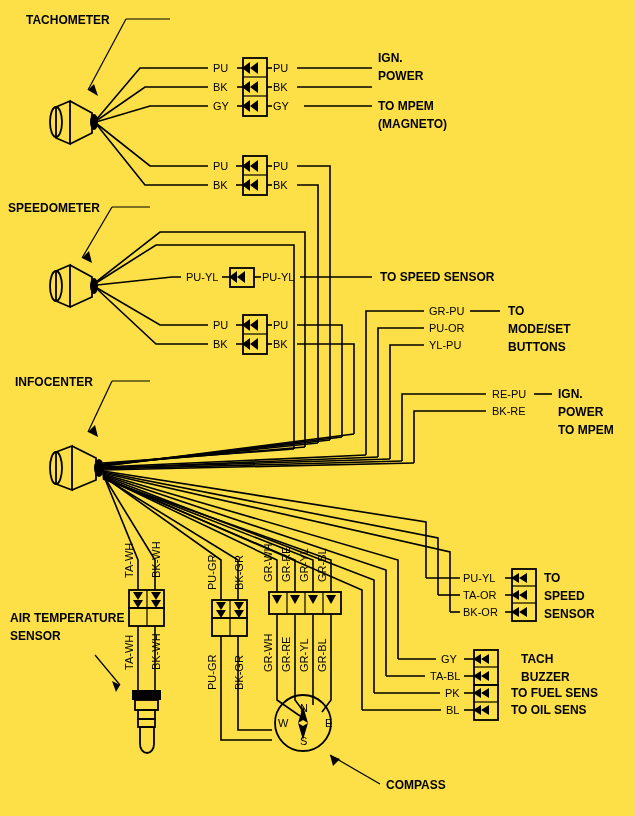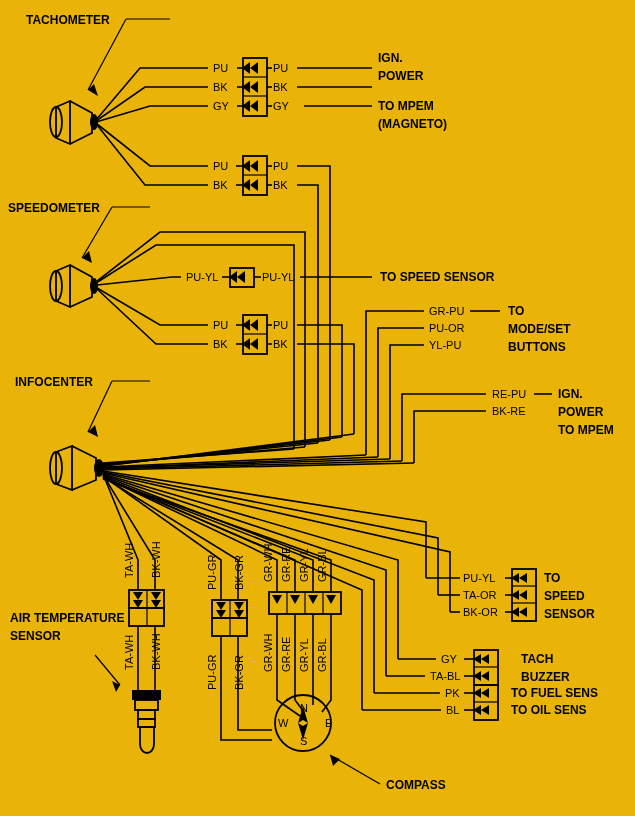--- a/index.html
+++ b/index.html
@@ -4,21 +4,21 @@
 <style>
   html, body {
     margin: 0;
     padding: 0;
     background: #ffffff;
   }
   #root {
     position: relative;
     width: 635px;
     height: 816px;
-    background: #eab308;
+    background: #fde047;
     font-family: "Liberation Sans", sans-serif;
     overflow: hidden;
   }
   #svg-root {
     position: absolute;
     left: 0;
     top: 0;
     width: 635px;
     height: 816px;
   }

